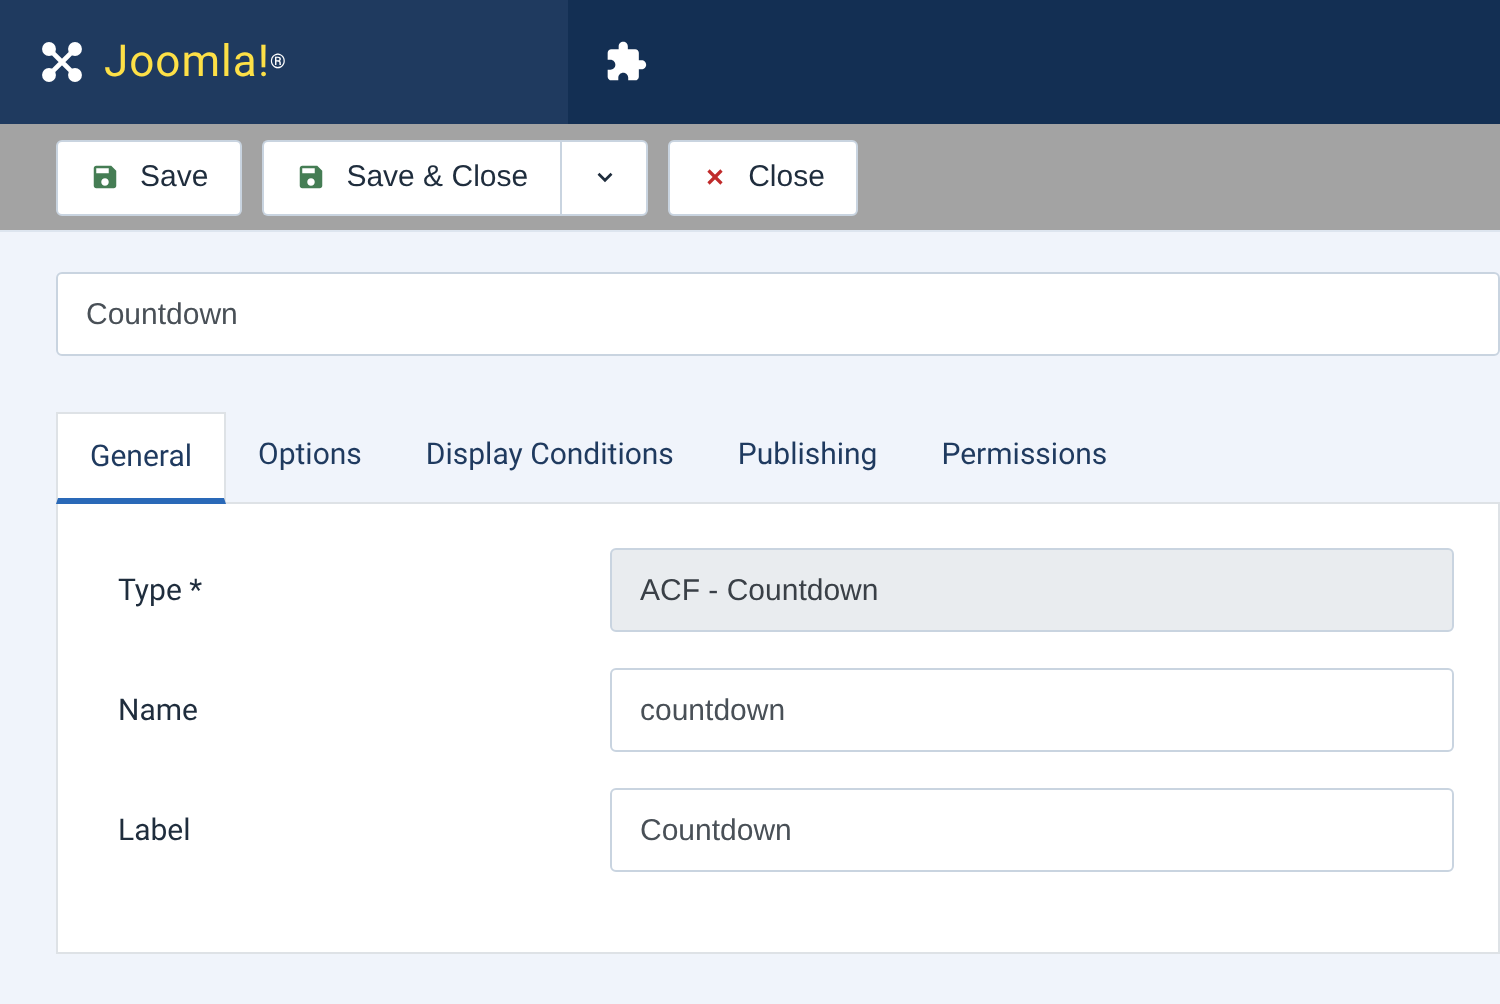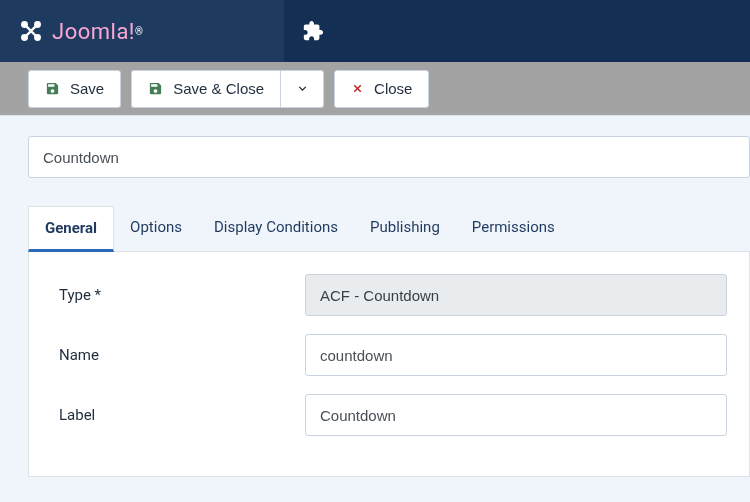--- a/index.html
+++ b/index.html
@@ -1,39 +1,39 @@
 <!DOCTYPE html>
 <html><head>
 <meta charset="utf-8">
 <style>
 * { box-sizing: border-box; margin: 0; padding: 0; }
 body { font-family: -apple-system, BlinkMacSystemFont, "Segoe UI", Roboto, sans-serif; background: #f0f4fb; width: 750px; height: 502px; overflow: hidden; }
 .header { display: flex; background: #132f53; height: 62px; }
 .brand { background: #1f3a5f; width: 284px; display: flex; align-items: center; padding-left: 18px; }
 .brand svg { margin-right: 8px; }
-.brand-text { color: #f9a8d4; font-size: 22px; font-weight: 400; letter-spacing: 0.5px; }
+.brand-text { color: #fde047; font-size: 22px; font-weight: 400; letter-spacing: 0.5px; }
 .brand-sup { color: #fff; font-size: 10px; vertical-align: super; }
 .page-title-area { display: flex; align-items: center; padding-left: 18px; flex: 1; }
 .page-title { color: #fff; font-size: 19px; font-weight: 400; }
 .puzzle-icon { margin-right: 12px; }
 .toolbar { background: #a3a3a3; height: 54px; border-bottom: 1px solid #dde5ef; display: flex; align-items: center; padding-left: 28px; gap: 10px; }
 .btn { height: 38px; padding: 0 16px; border: 1px solid #c9d4e0; border-radius: 3px; background: #fff; display: flex; align-items: center; gap: 10px; cursor: pointer; font-size: 15px; color: #1f2d3d; }
 .btn-chevron { width: 44px; justify-content: center; padding: 0; }
 .btn-group { display: flex; gap: 0; }
 .btn-group .btn:first-child { border-top-right-radius: 0; border-bottom-right-radius: 0; border-right: none; }
 .btn-group .btn:last-child { border-top-left-radius: 0; border-bottom-left-radius: 0; }
 .icon-save { color: #457d54; }
 .icon-close { color: #c02b2b; }
 .content { padding: 20px 0 0 28px; }
 .field-row { margin-bottom: 14px; }
 .label { font-size: 15px; color: #1f2d3d; margin-bottom: 8px; display: block; }
 .input { width: 100%; height: 42px; border: 1px solid #c9d4e0; border-radius: 3px; padding: 0 14px; font-size: 15px; color: #495057; background: #fff; }
 .tabs { display: flex; border-bottom: 1px solid #dee2e6; margin-top: 28px; }
 .tab { padding: 12px 16px; font-size: 15px; color: #1f3a5f; cursor: pointer; border-bottom: 3px solid transparent; }
-.tab.active { background: #fff; color: #1f3a5f; font-weight: 700; border-bottom: 3px solid #2a69b8; border-top: 1px solid #dee2e6; border-left: 1px solid #dee2e6; border-right: 1px solid #dee2e6; margin-bottom: -1px; }
+.tab.active { background: #fff; color: #1f3a5f; font-weight: 400; border-bottom: 3px solid #2a69b8; border-top: 1px solid #dee2e6; border-left: 1px solid #dee2e6; border-right: 1px solid #dee2e6; margin-bottom: -1px; }
 .tab-content { background: #fff; border: 1px solid #dee2e6; border-top: none; padding: 22px 22px 22px 30px; }
 .form-row { display: flex; align-items: center; margin-bottom: 18px; }
 .form-label { width: 246px; font-size: 15px; color: #1f2d3d; }
 .form-control { flex: 1; height: 42px; border: 1px solid #c9d4e0; border-radius: 3px; padding: 0 14px; font-size: 15px; color: #495057; background: #fff; }
 .form-control[readonly] { background: #e9ecef; color: #3a4047; }
 </style>
 </head>
 <body>
 
 <div class="header">

